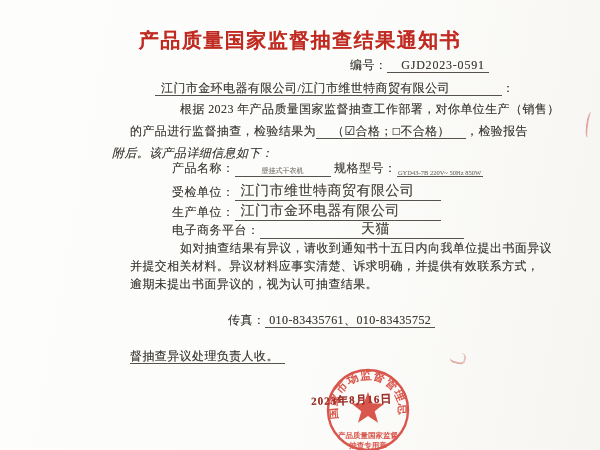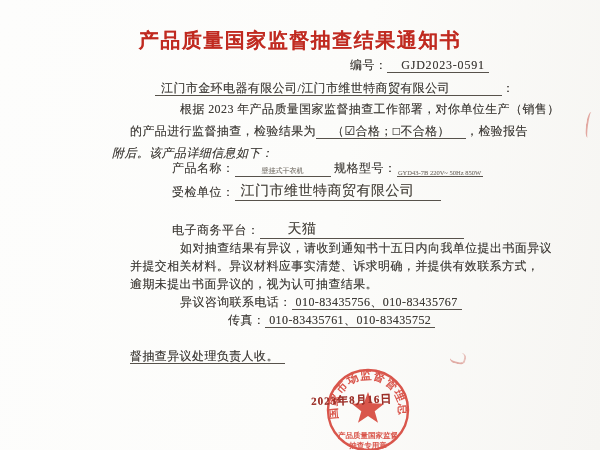--- a/index.html
+++ b/index.html
@@ -29,21 +29,21 @@
   .u{border-bottom:1px solid #57524b;}
   .serial-value{padding-left:14px;padding-right:4px;letter-spacing:.8px;}
   .addr-name{padding-right:52px;padding-left:6px;}
   .result-seg{padding:0 16px;}
   .frow{position:absolute;white-space:nowrap;font-size:12px;letter-spacing:.5px;text-shadow:0 0 .4px rgba(64,58,52,.5);}
   .frow .val{display:inline-block;vertical-align:bottom;border-bottom:1px solid #57524b;font-size:14px;color:#4a463f;}
   .val-product{width:96px;text-align:center;font-size:7px !important;color:#8a857d !important;letter-spacing:0 !important;}
   .val-spec{width:86px;text-align:center;font-size:6.5px !important;color:#8a857d !important;letter-spacing:0 !important;}
   .val-inspected{width:200px;padding-left:6px;}
   .val-producer{width:200px;padding-left:6px;}
-  .val-platform{width:176px;padding-left:28px;}
+  .val-platform{width:176px;padding-left:28px;text-align:center;}
   .stamp{position:absolute;left:306px;top:348px;width:124px;height:124px;opacity:.9;}
   .stamp-date{
     position:absolute;left:311px;top:392px;width:120px;
     font-size:11px;font-weight:bold;color:#9c2f28;
     letter-spacing:1px;transform:rotate(-2deg);
     text-shadow:0 0 .6px rgba(156,47,40,.65);
     white-space:nowrap;
   }
   .ink-a{position:absolute;left:450px;top:352px;width:14px;height:10px;
     border-bottom:2px solid rgba(190,60,48,.4);border-right:2px solid rgba(190,60,48,.3);
@@ -74,32 +74,32 @@
 
   <div class="frow" style="top:160px;left:172px;">
     <span>产品名称：</span><span class="val val-product">壁挂式干衣机</span>
     <span>规格型号：</span><span class="val val-spec">GYD43-7B 220V~ 50Hz 850W</span>
   </div>
 
   <div class="frow" style="top:182px;left:172px;">
     <span>受检单位：</span><span class="val val-inspected">江门市维世特商贸有限公司</span>
   </div>
 
+  <div class="frow" style="top:202px;left:172px;">
+    <span>生产单位：</span><span class="val val-producer">江门市金环电器有限公司</span>
+  </div>
 
   <div class="frow" style="top:220px;left:172px;">
     <span>电子商务平台：</span><span class="val val-platform">天猫</span>
   </div>
 
   <div class="line" style="top:240px;left:180px;">如对抽查结果有异议，请收到通知书十五日内向我单位提出书面异议</div>
   <div class="line" style="top:258px;left:130px;">并提交相关材料。异议材料应事实清楚、诉求明确，并提供有效联系方式，</div>
   <div class="line" style="top:276px;left:130px;">逾期未提出书面异议的，视为认可抽查结果。</div>
 
-  <div class="line" style="top:294px;left:180px;">
-    <span>异议咨询联系电话：</span><span class="u" style="padding:0 4px;">010-83435756、010-83435767</span>
-  </div>
 
   <div class="line" style="top:312px;left:228px;">
     <span>传真：</span><span class="u" style="padding:0 4px;text-align:right;">010-83435761、010-83435752</span>
   </div>
 
   <div class="line" style="top:348px;left:130px;">
     <span class="u" style="padding-right:6px;">督抽查异议处理负责人收。</span>
   </div>
 
   <svg class="stamp" viewBox="0 0 124 124">

